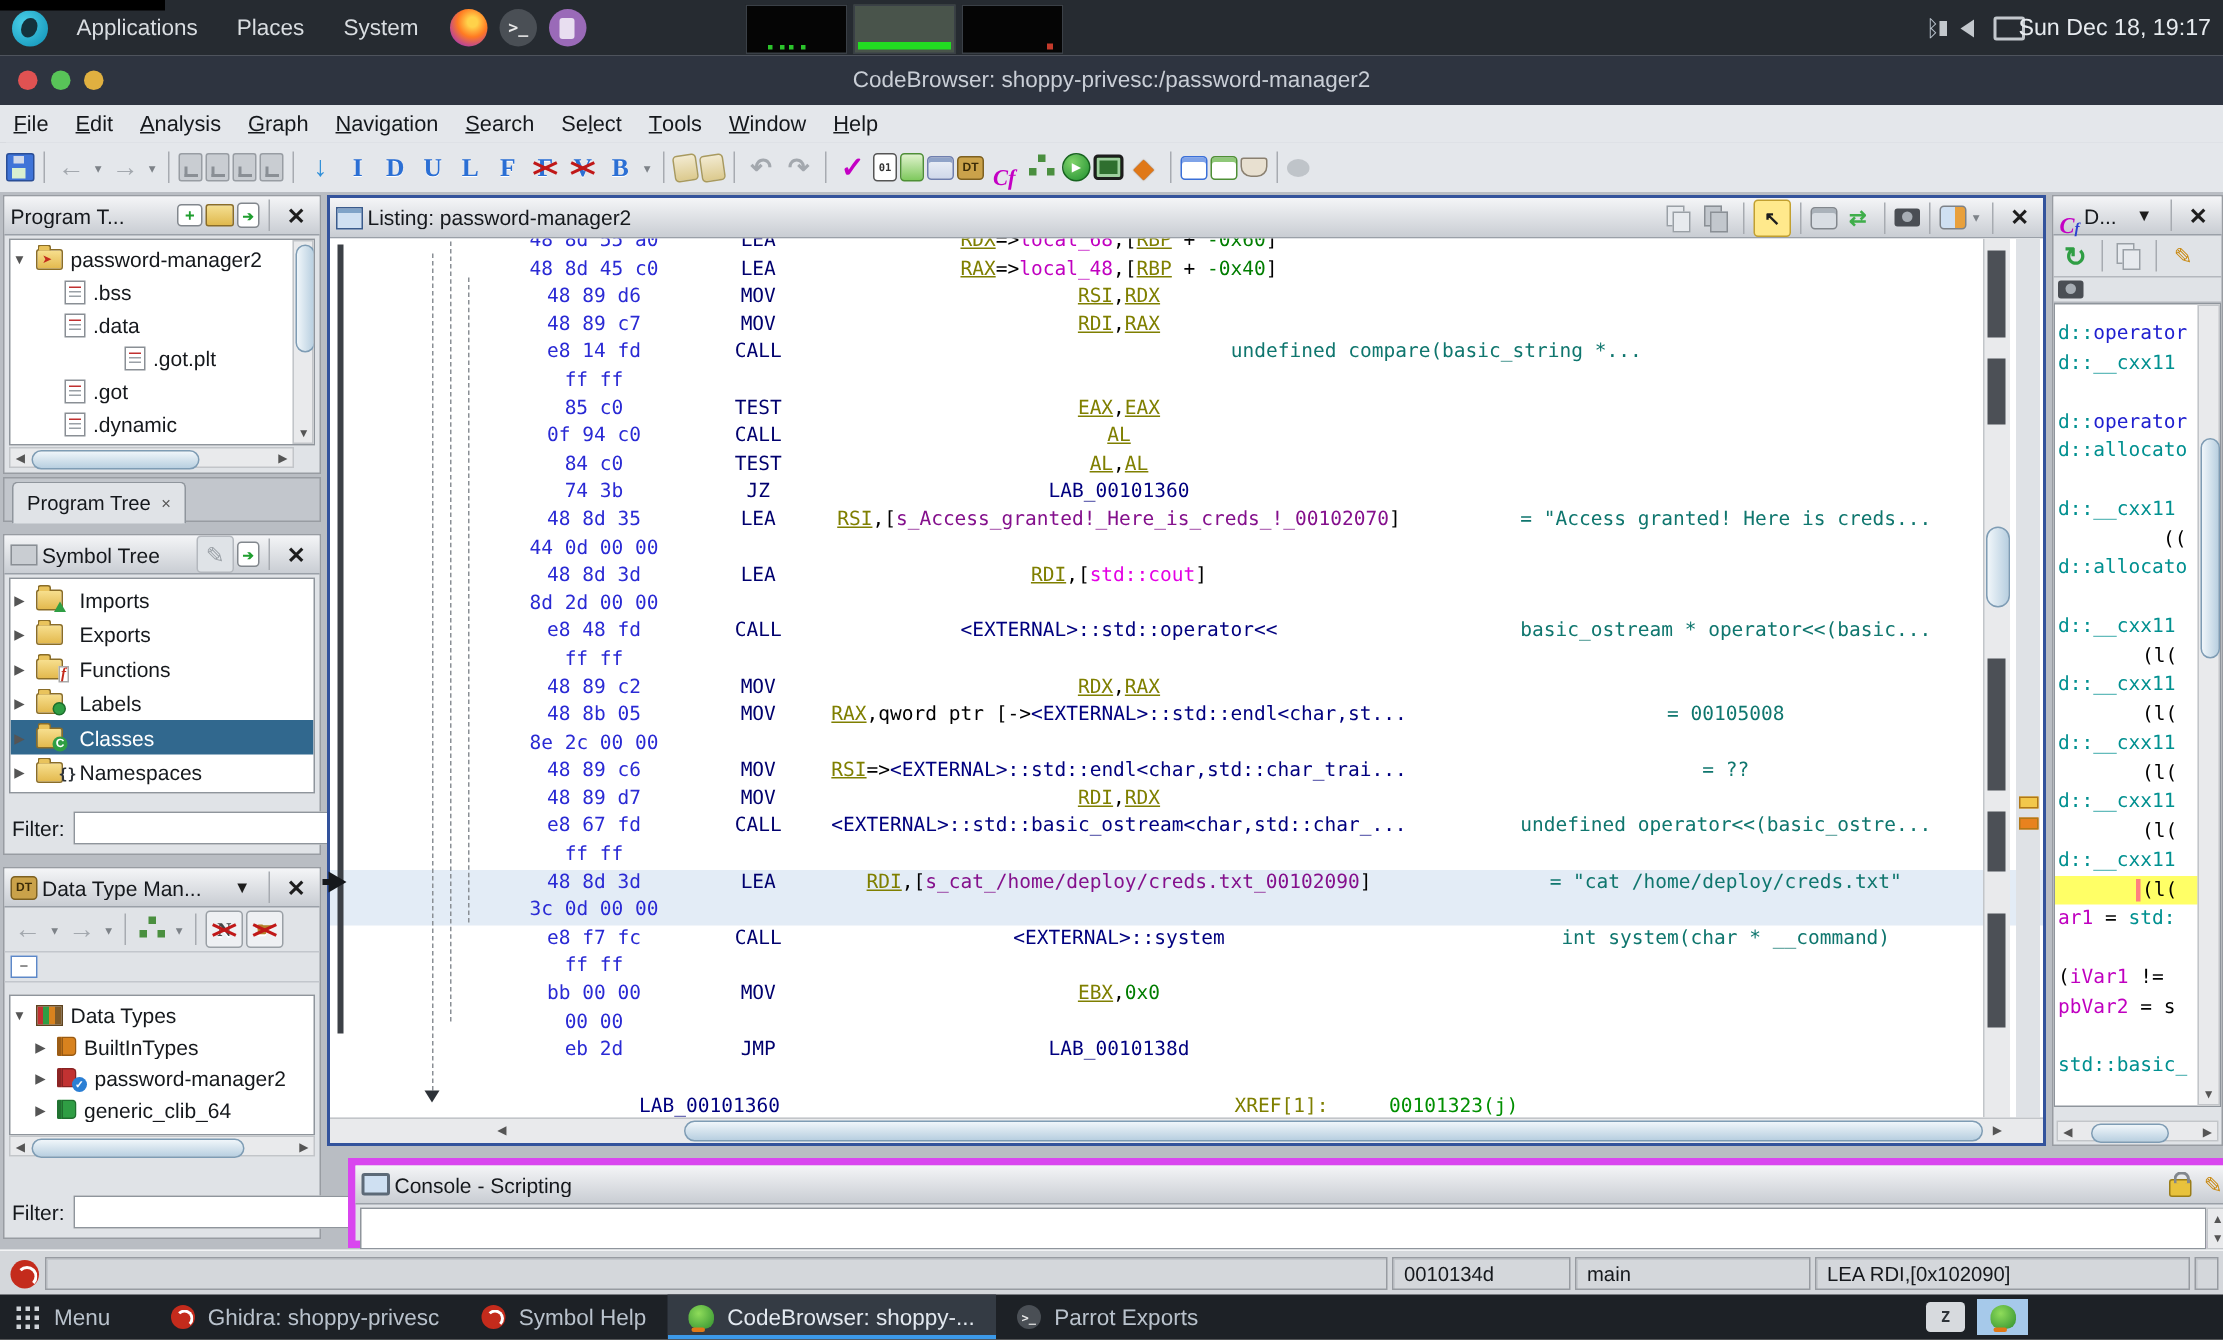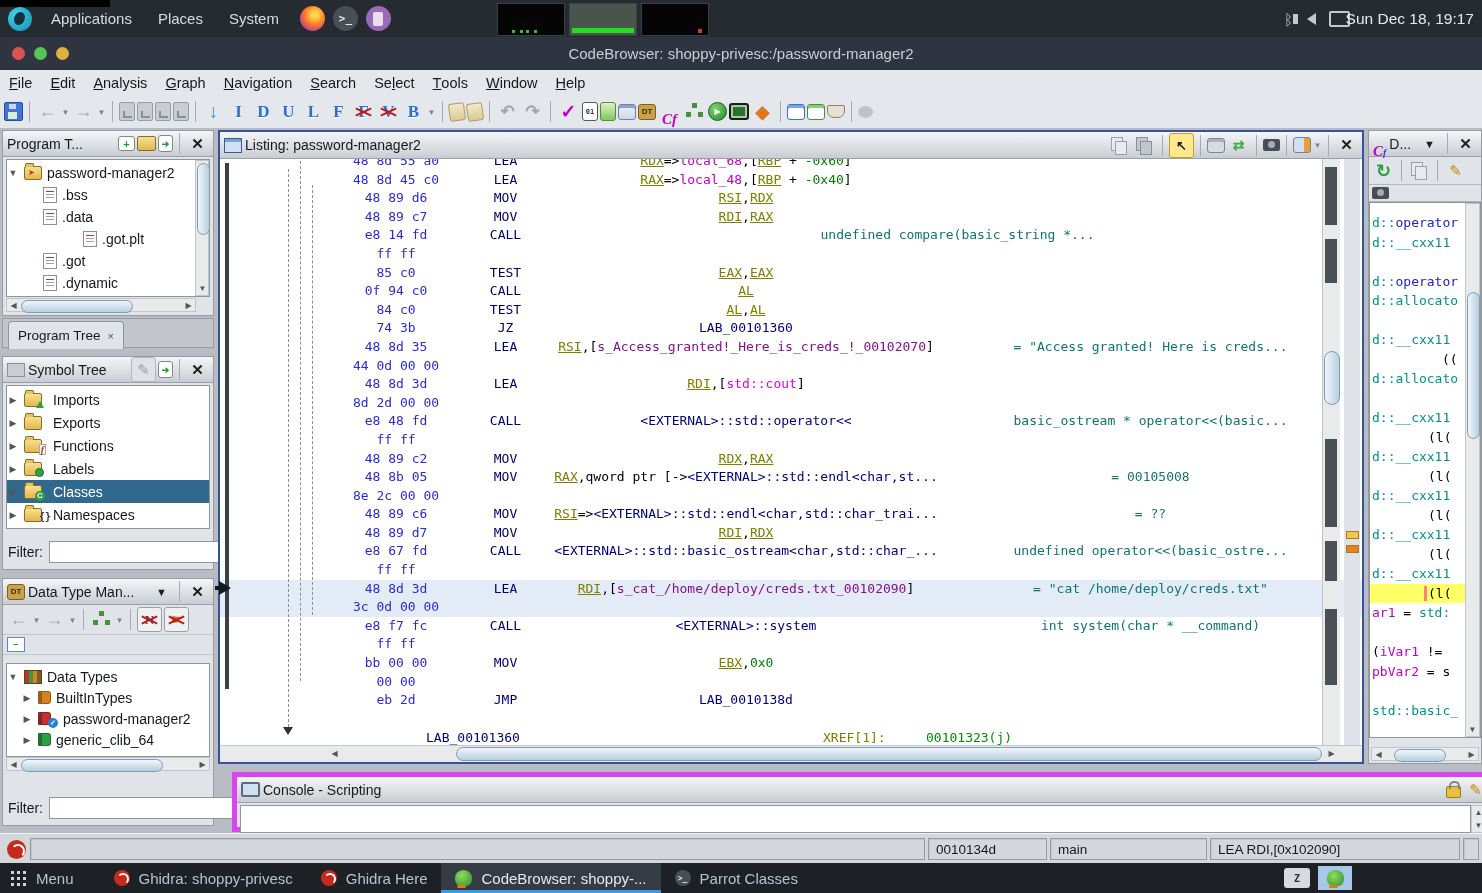--- a/index.html
+++ b/index.html
@@ -660,29 +660,29 @@
   <div id="taskbar">
     <span class="grid9"></span>
     <span style="margin-right:26px;">Menu</span>
     <span id="tb-windows" style="display:flex;height:30px;">
         <span class="tbitem">
           <span class="ghred"></span>
           <span>Ghidra: shoppy-privesc</span>
         </span>
         <span class="tbitem">
           <span class="ghred"></span>
-          <span>Ghidra Here</span>
+          <span>Symbol Help</span>
         </span>
         <span class="tbitem active">
           <span class="ghgreen"></span>
           <span>CodeBrowser: shoppy-...</span>
         </span>
         <span class="tbitem">
           <span class="termic">&gt;_</span>
-          <span>Parrot Classes</span>
+          <span>Parrot Exports</span>
         </span>
       </span>
     <span class="trright">
       <span class="kbic">Z</span>
       <span class="drgbox">
           <span class="ghgreen"></span>
         </span>
     </span>
   </div>
 

